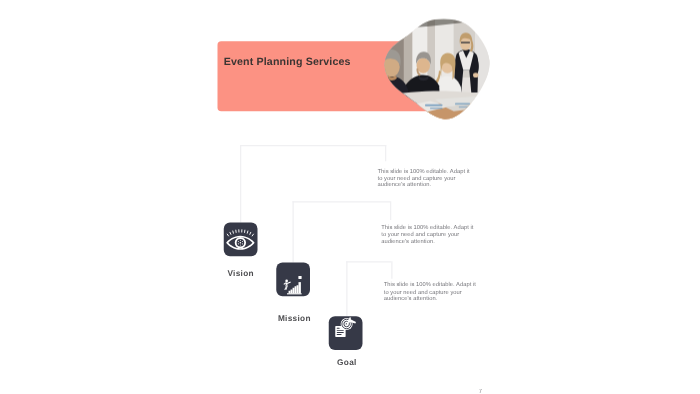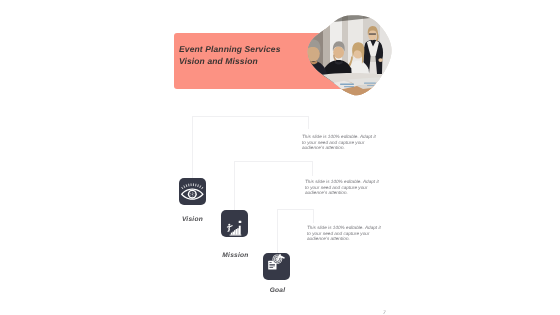--- a/index.html
+++ b/index.html
@@ -1,17 +1,17 @@
 <!DOCTYPE html>
 <html><head>
 <meta charset="utf-8">
 <style>
   html,body{margin:0;padding:0;}
   body{width:560px;height:315px;background:#ffffff;font-family:"Liberation Sans",sans-serif;overflow:hidden;-webkit-font-smoothing:antialiased;text-rendering:geometricPrecision;}
-  .slide{position:absolute;left:0;top:0;width:560px;height:315px;background:#fff;font-style:italic;}
+  .slide{position:absolute;left:0;top:0;width:560px;height:315px;background:#fff;}
   .nodelabel,.title,.bodytext,.pagenum{-webkit-font-smoothing:antialiased;transform:translateZ(0);will-change:transform;}
 
   .banner{position:absolute;left:174px;top:33px;width:183px;height:56px;background:#fc9283;border-radius:3px;}
   .title{position:absolute;left:179px;top:43px;width:180px;font-size:8.5px;line-height:12px;font-weight:700;color:#3c3533;letter-spacing:.12px;}
   .title span{display:block;}
 
   .blob{position:absolute;left:304px;top:10px;width:88px;height:86px;}
 
   
   .conn{position:absolute;background:#f0f0f2;}
@@ -26,21 +26,20 @@
   .pagenum{position:absolute;left:383.4px;top:310.5px;font-size:4.8px;color:#8e8e92;}
 </style>
 </head>
 <body>
 
 <div class="slide">
 
   <div class="banner"></div>
   <div class="title">
     <span>Event Planning Services</span>
-    <span>Vision and Mission</span>
   </div>
 
   <div class="blob">
     <svg width="88" height="86" viewBox="0 0 88 86">
       <defs>
         <clipPath id="blobclip">
           <path d="M44 5.6 C56 4.2 66.5 6.2 73 12.5 C81.2 20.4 87 30.2 87.6 39 C88.2 48.5 82.4 60 75 69.8 C68 79 58.8 86.6 50.6 85.2 C42.2 83.8 34.6 76.8 28 71.6 C21.2 66.2 13 61.8 8 54.5 C3 47.2 2.6 40.4 5.6 33.8 C8.8 27 15 23.4 21 19.2 C27.6 14.6 33.8 6.8 44 5.6 Z"></path>
         </clipPath>
       </defs>
       <g clip-path="url(#blobclip)">

